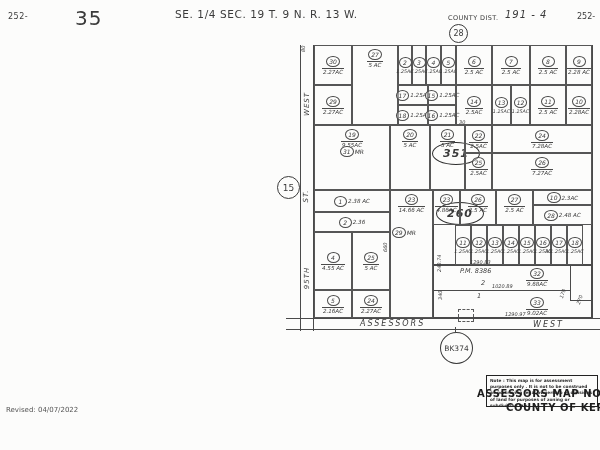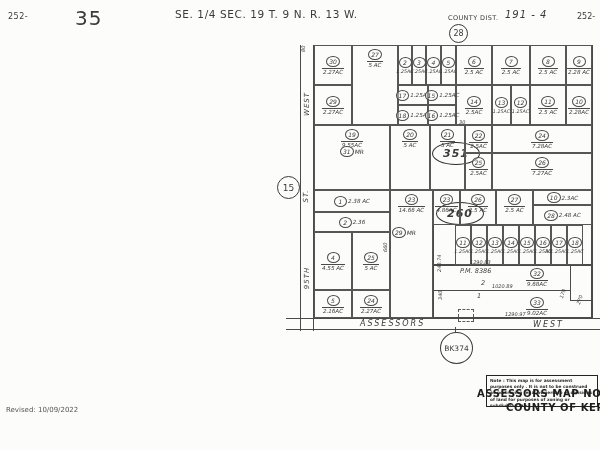--- a/index.html
+++ b/index.html
@@ -318,13 +318,13 @@
     <div class="meas" style="left: 459px; top: 119px; transform: rotate(0deg);">30</div>
     <div class="meas" style="left: 558px; top: 297px; transform: rotate(-70deg);">170</div>
     <div class="meas" style="left: 575px; top: 303px; transform: rotate(-70deg);">270</div>
     <div class="meas" style="left: 436px; top: 272px; transform: rotate(-90deg);">240.74</div>
     <div class="meas" style="left: 437px; top: 300px; transform: rotate(-90deg);">340</div>
   </div>
 
 <div class="abs notebox" style="left:486px;top:375px;width:112px;height:32px;">Note : This map is for assessment purposes only . It is not to be construed as portraying legal ownership or divisions of land for purposes of zoning or subdivision law .</div>
 <div class="abs maptitle" style="left:477px;top:388px;">ASSESSORS MAP NO. 25</div>
 <div class="abs maptitle" style="left:506px;top:402px;">COUNTY OF KERN</div>
-<div class="abs revised" style="left:6px;top:406px;">Revised:  10/09/2022</div>
+<div class="abs revised" style="left:6px;top:406px;">Revised:  04/07/2022</div>
 
 </body></html>

